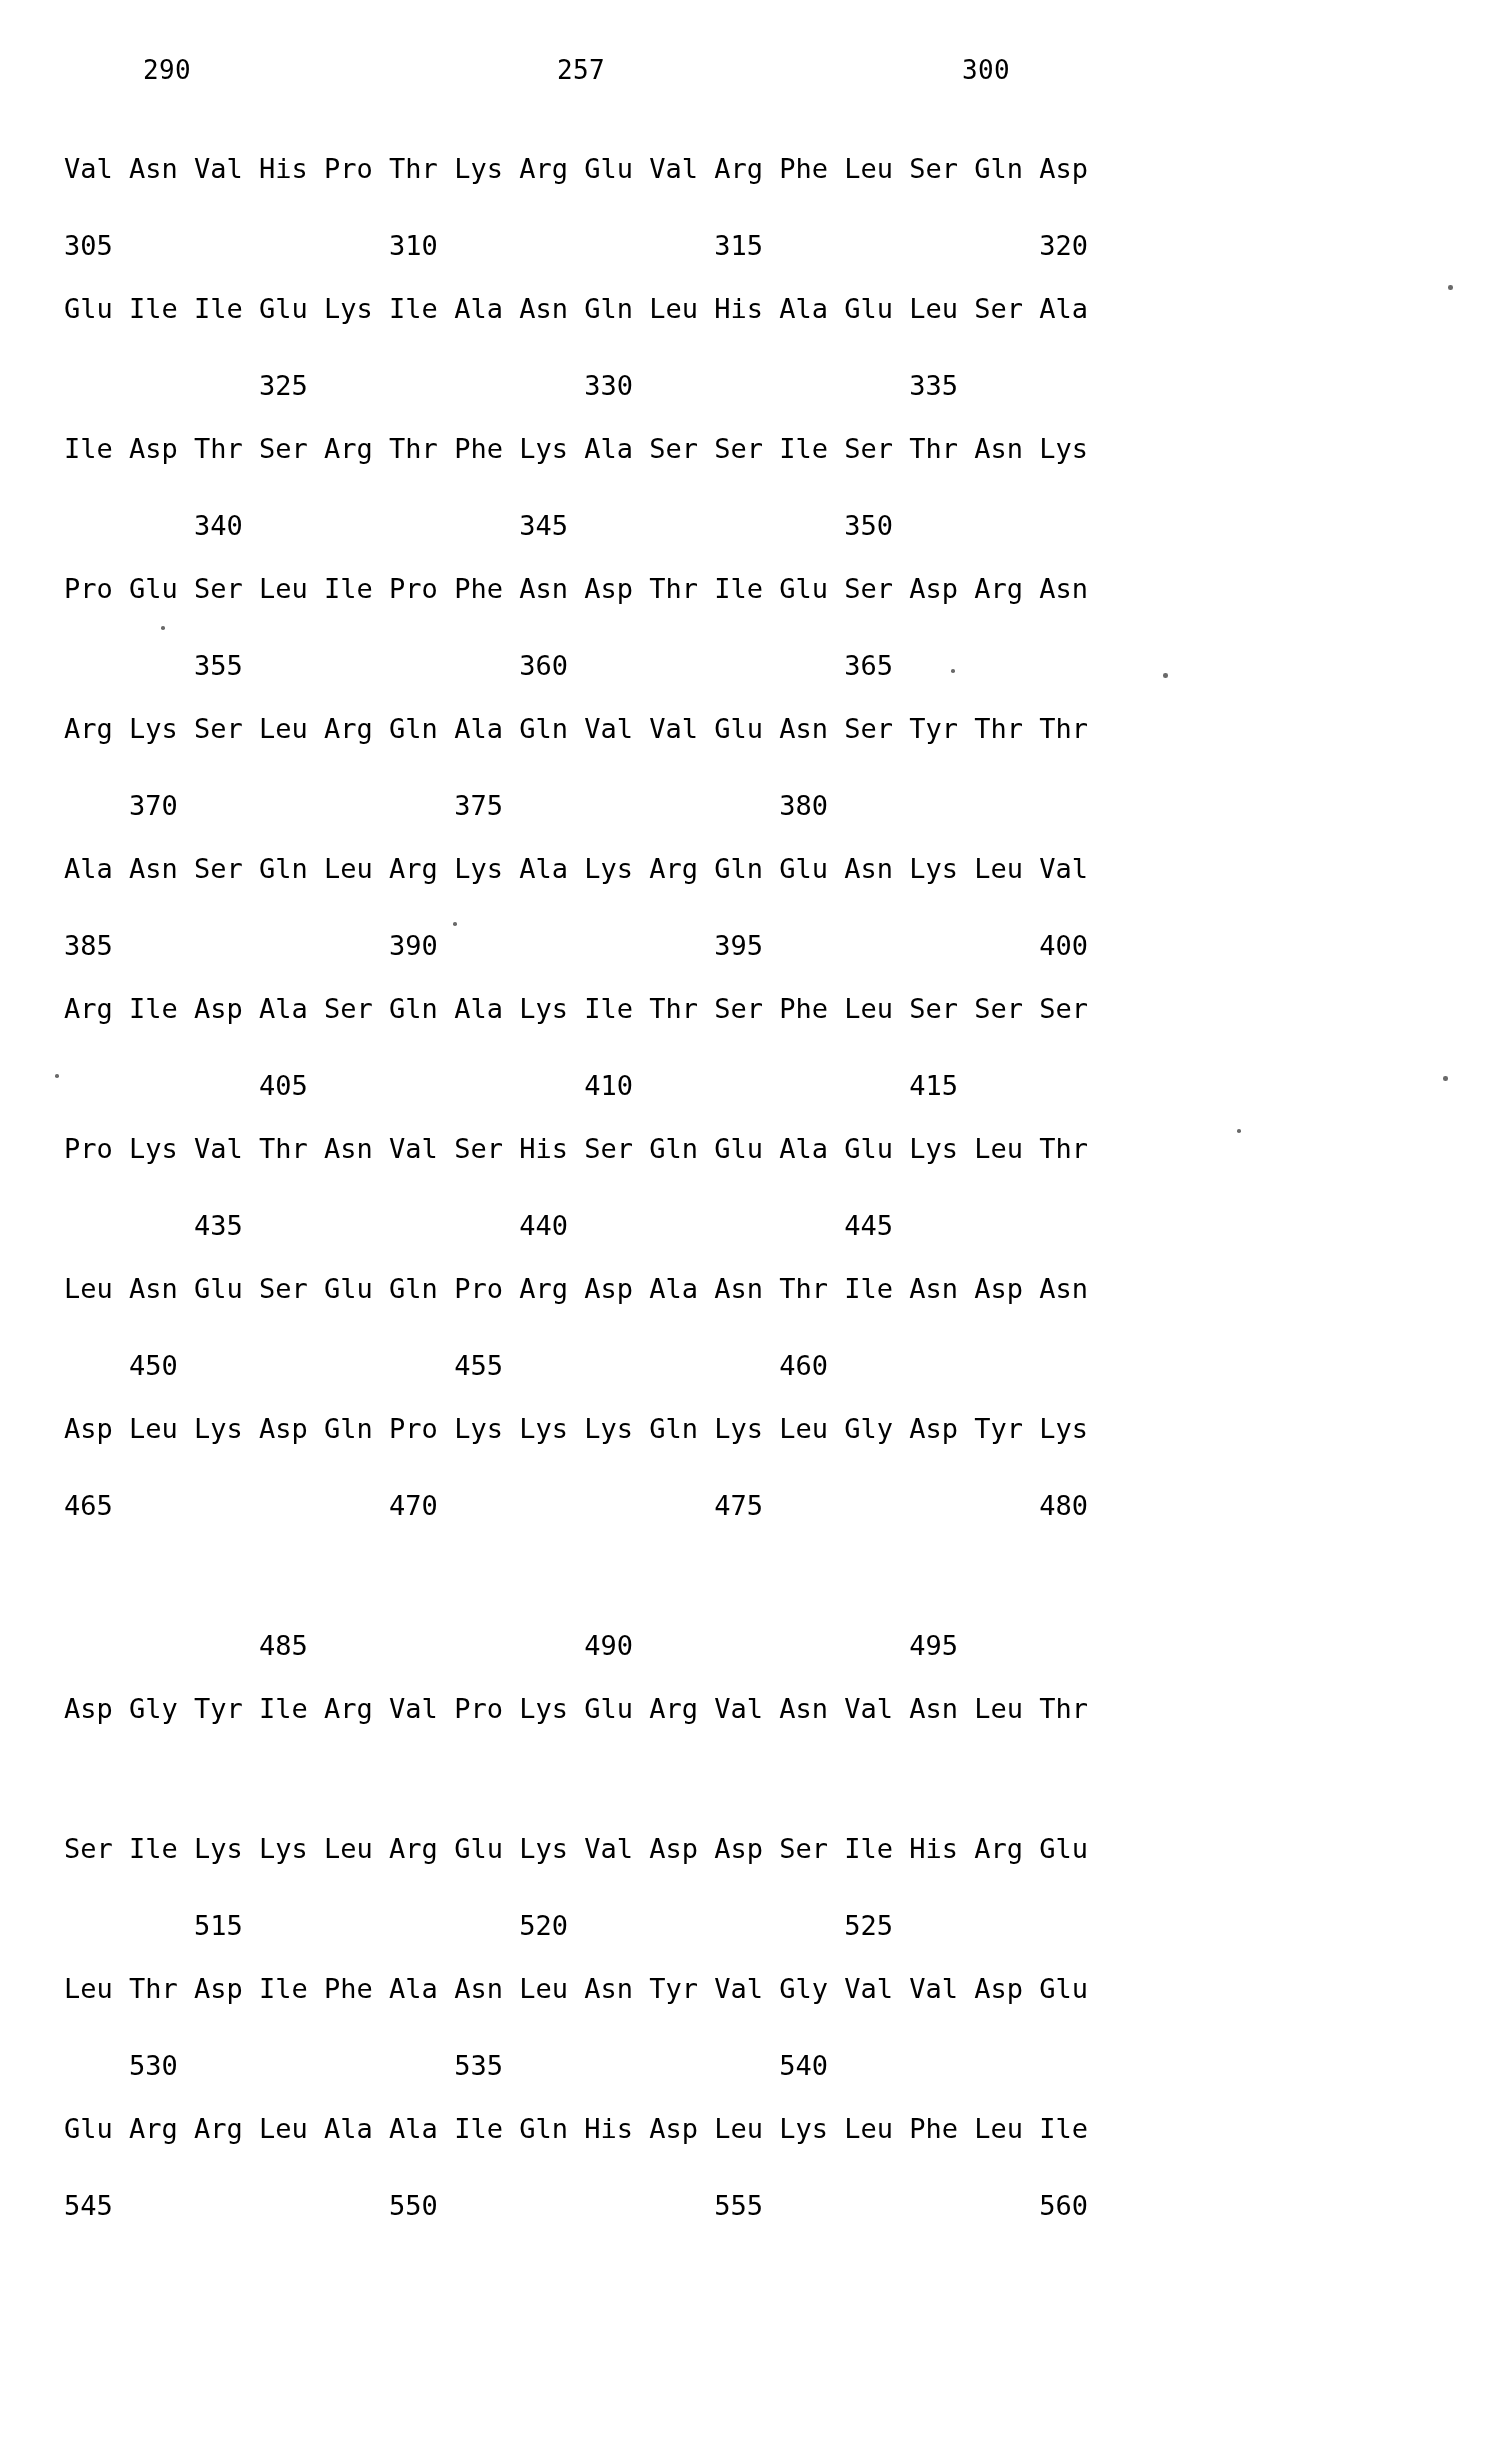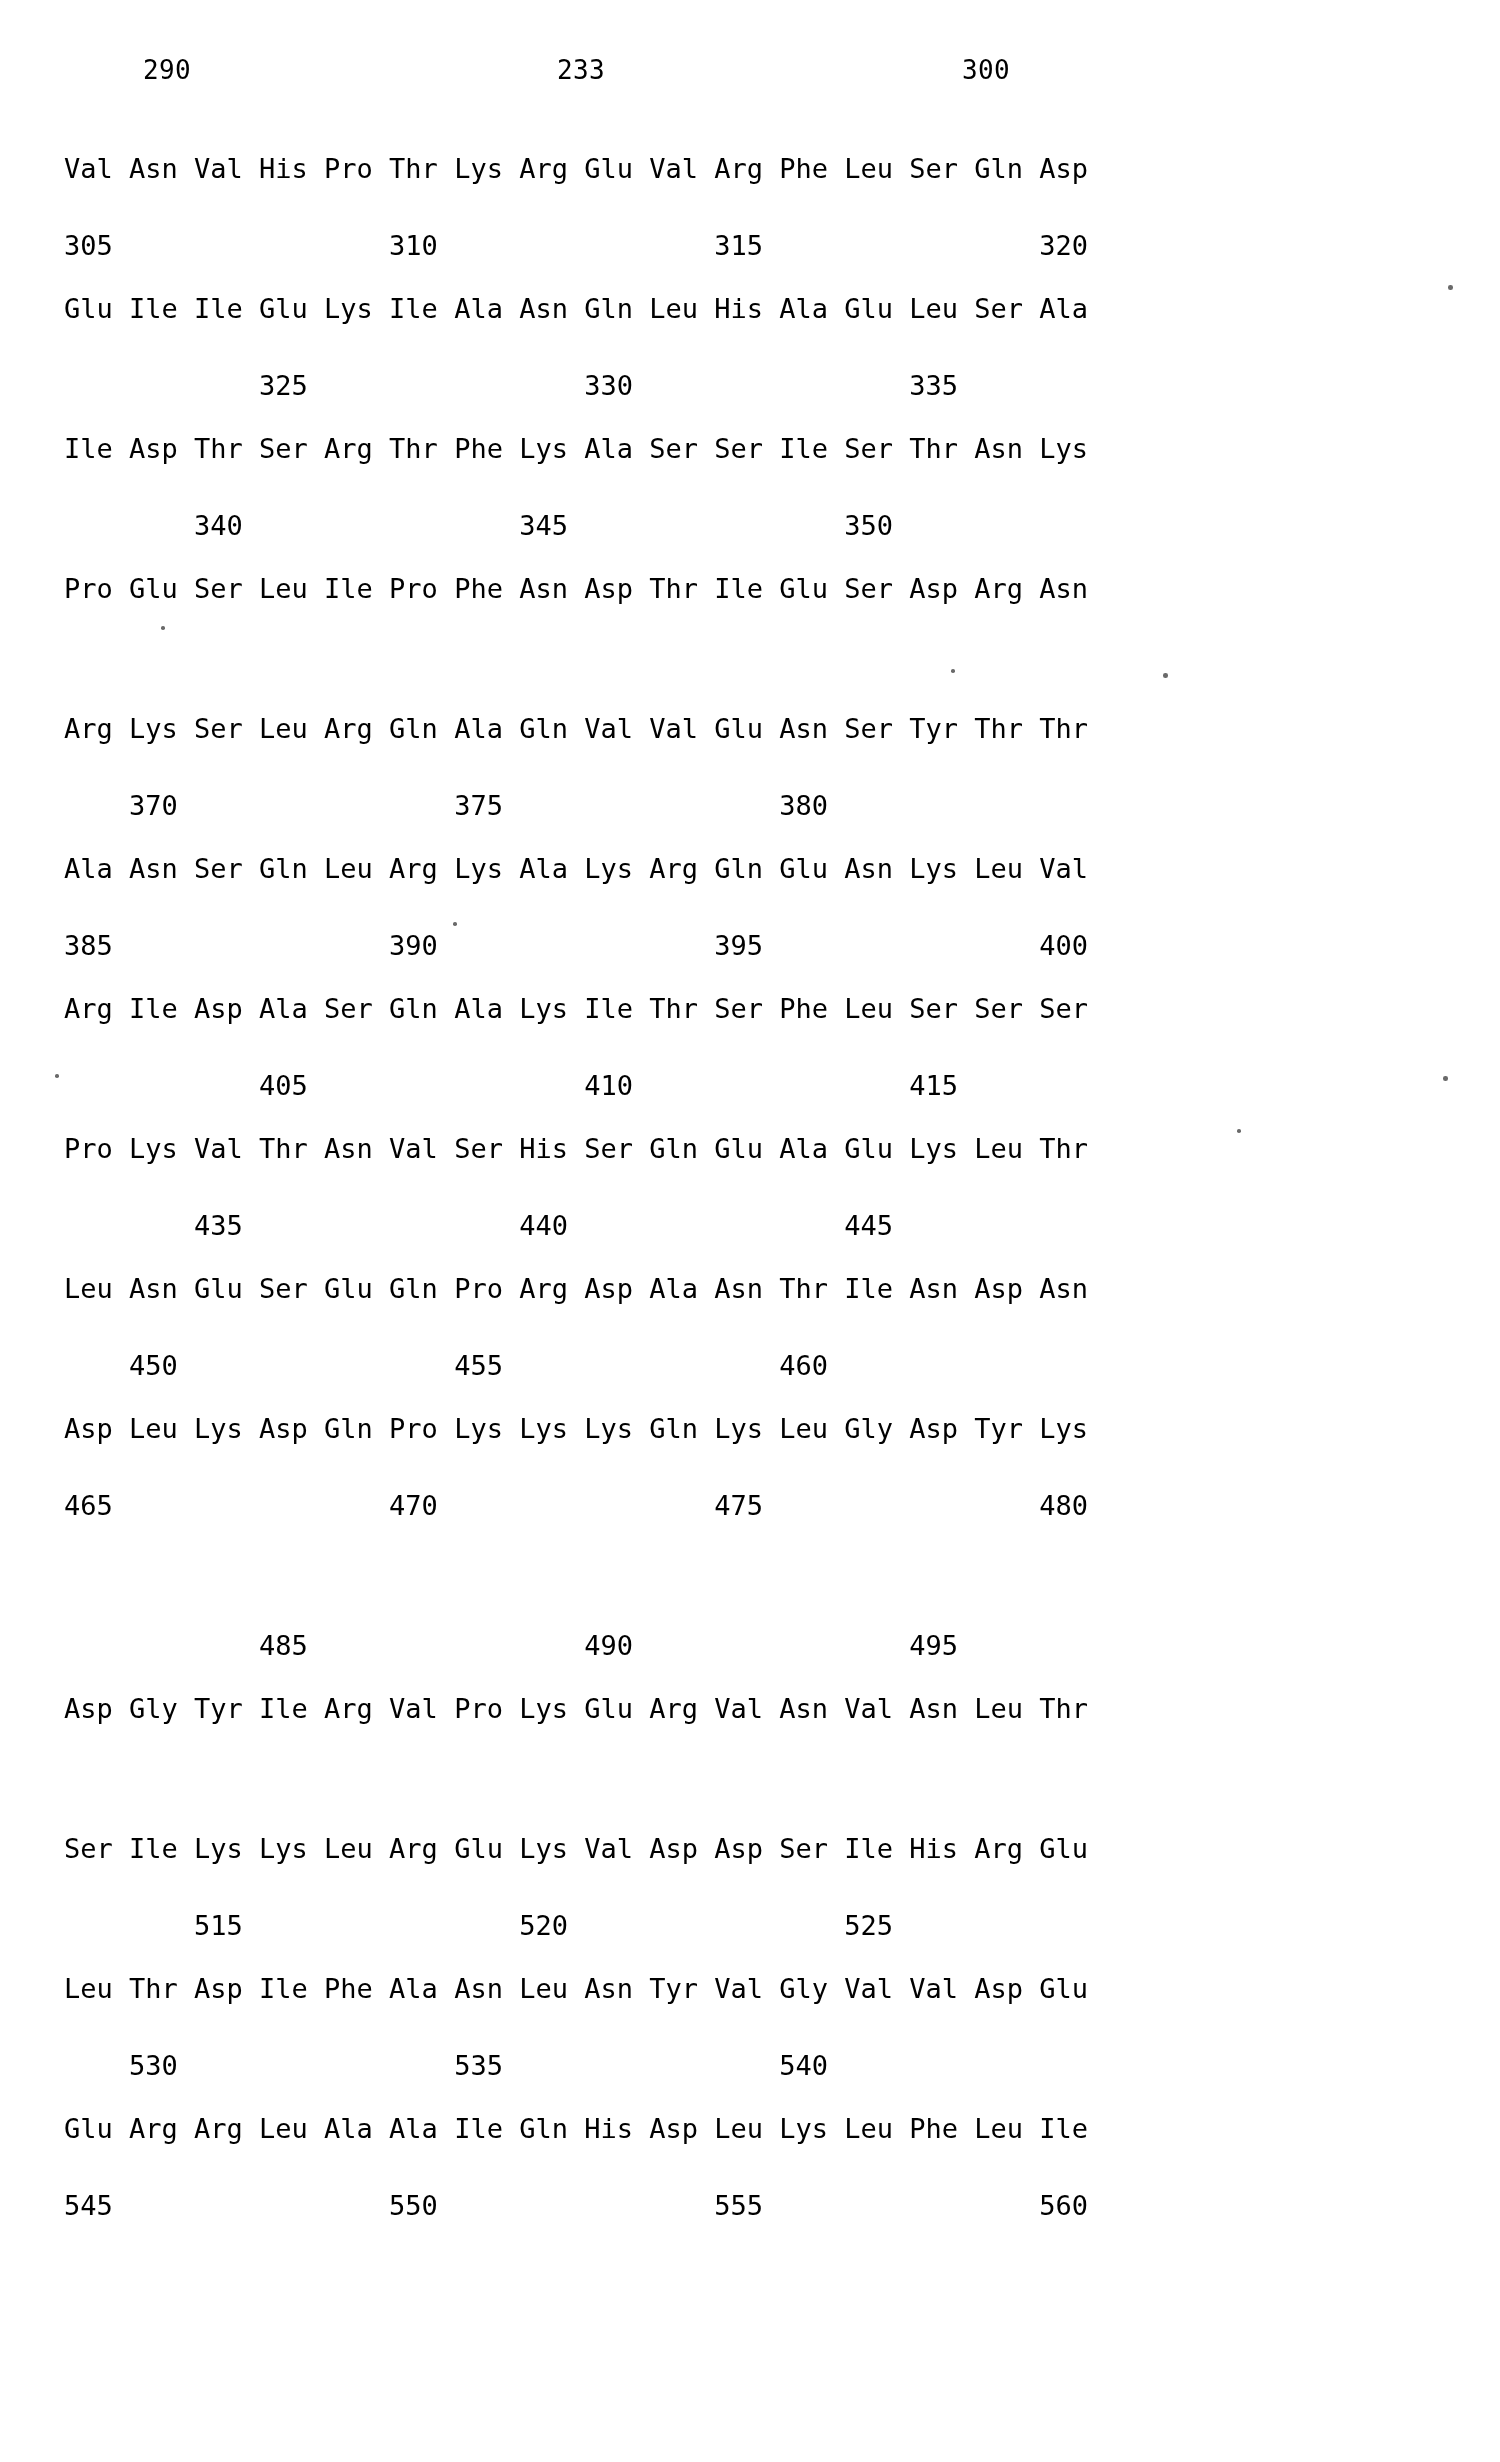--- a/index.html
+++ b/index.html
@@ -73,21 +73,21 @@
     border-radius: 50%;
   }
 </style>
 </head>
 <body>
 
 <div class="page">
 
   <div class="header-row">
     <span class="header-num" style="left:143px;">290</span>
-    <span class="header-num" style="left:557px;">233</span>
+    <span class="header-num" style="left:557px;">257</span>
     <span class="header-num" style="left:962px;text-align:center;">300</span>
   </div>
 
   <div class="seq-blocks">
 
     <div class="block">
       <div class="residue-line">Val Asn Val His Pro Thr Lys Arg Glu Val Arg Phe Leu Ser Gln Asp</div>
       <div class="number-line">305                 310                 315                 320</div>
     </div>
 
@@ -96,20 +96,21 @@
       <div class="number-line">            325                 330                 335</div>
     </div>
 
     <div class="block">
       <div class="residue-line">Ile Asp Thr Ser Arg Thr Phe Lys Ala Ser Ser Ile Ser Thr Asn Lys</div>
       <div class="number-line">        340                 345                 350</div>
     </div>
 
     <div class="block">
       <div class="residue-line">Pro Glu Ser Leu Ile Pro Phe Asn Asp Thr Ile Glu Ser Asp Arg Asn</div>
+      <div class="number-line">        355                 360                 365</div>
     </div>
 
     <div class="block">
       <div class="residue-line">Arg Lys Ser Leu Arg Gln Ala Gln Val Val Glu Asn Ser Tyr Thr Thr</div>
       <div class="number-line">    370                 375                 380</div>
     </div>
 
     <div class="block">
       <div class="residue-line">Ala Asn Ser Gln Leu Arg Lys Ala Lys Arg Gln Glu Asn Lys Leu Val</div>
       <div class="number-line">385                 390                 395                 400</div>

